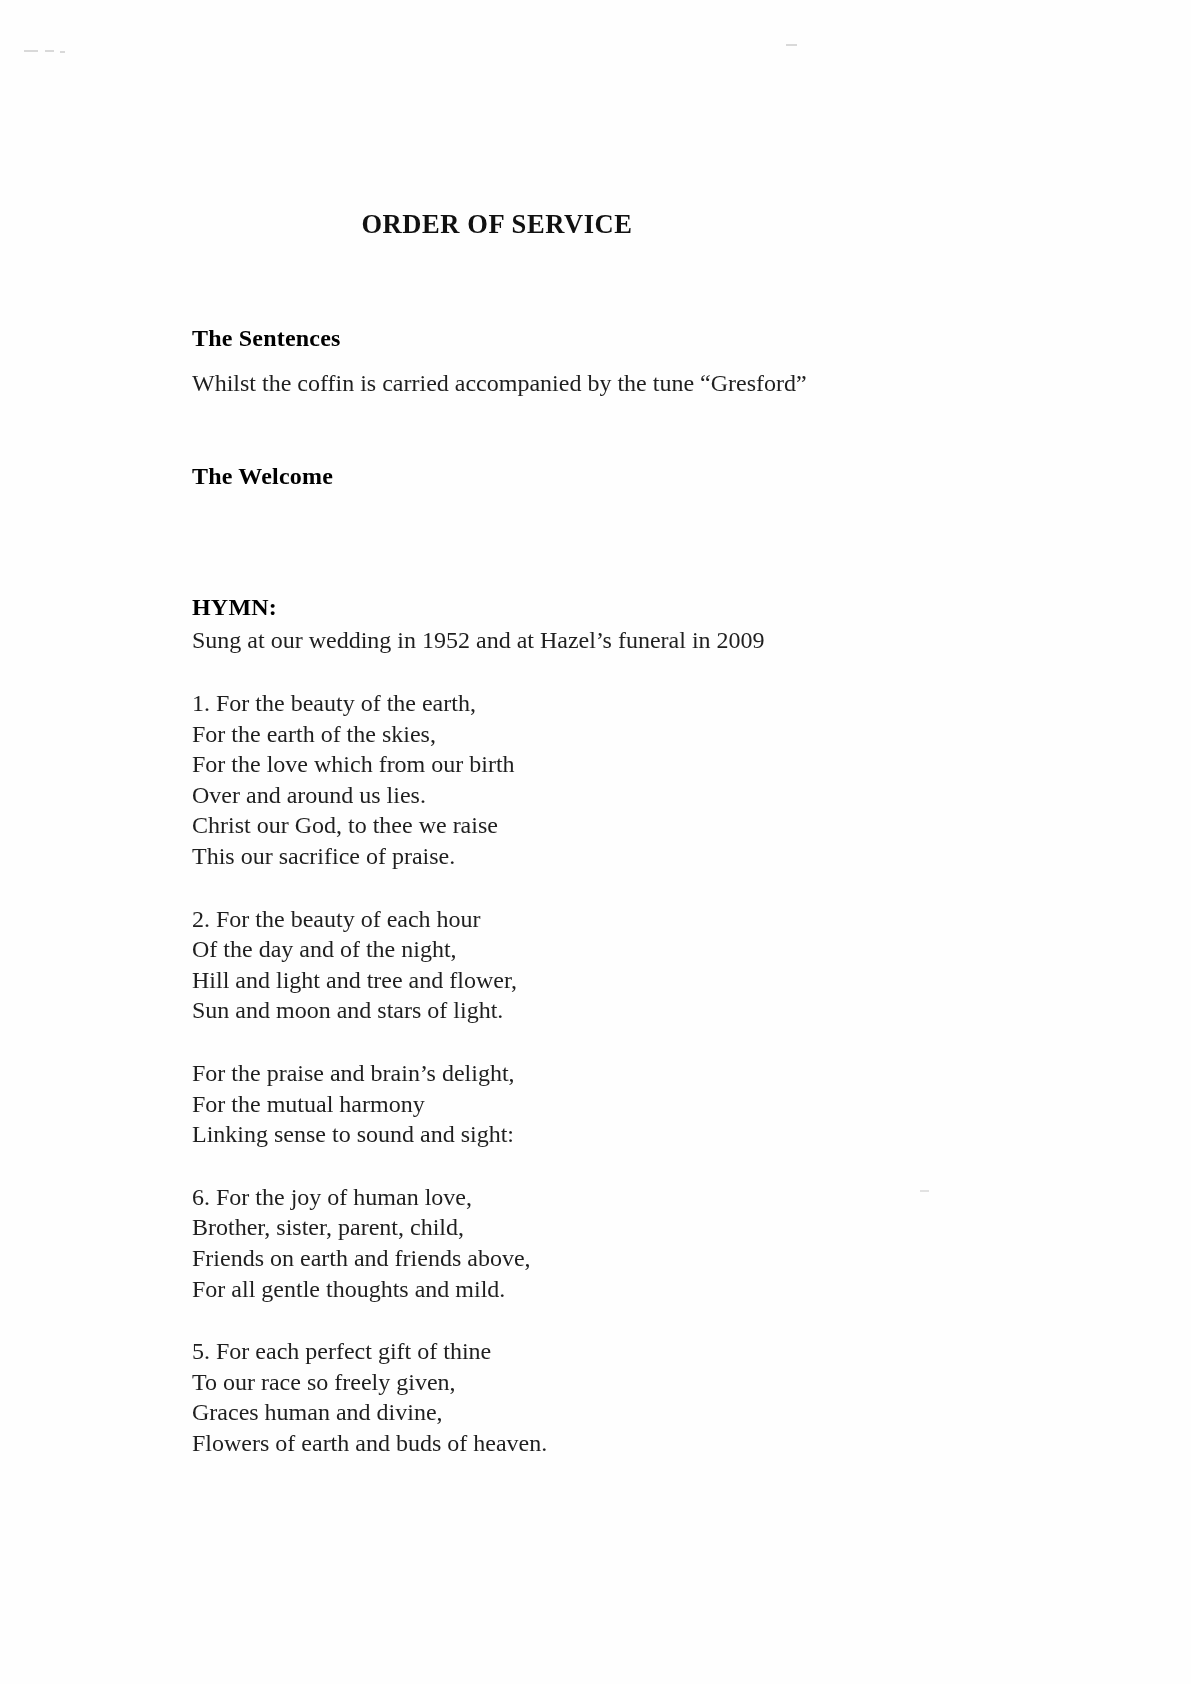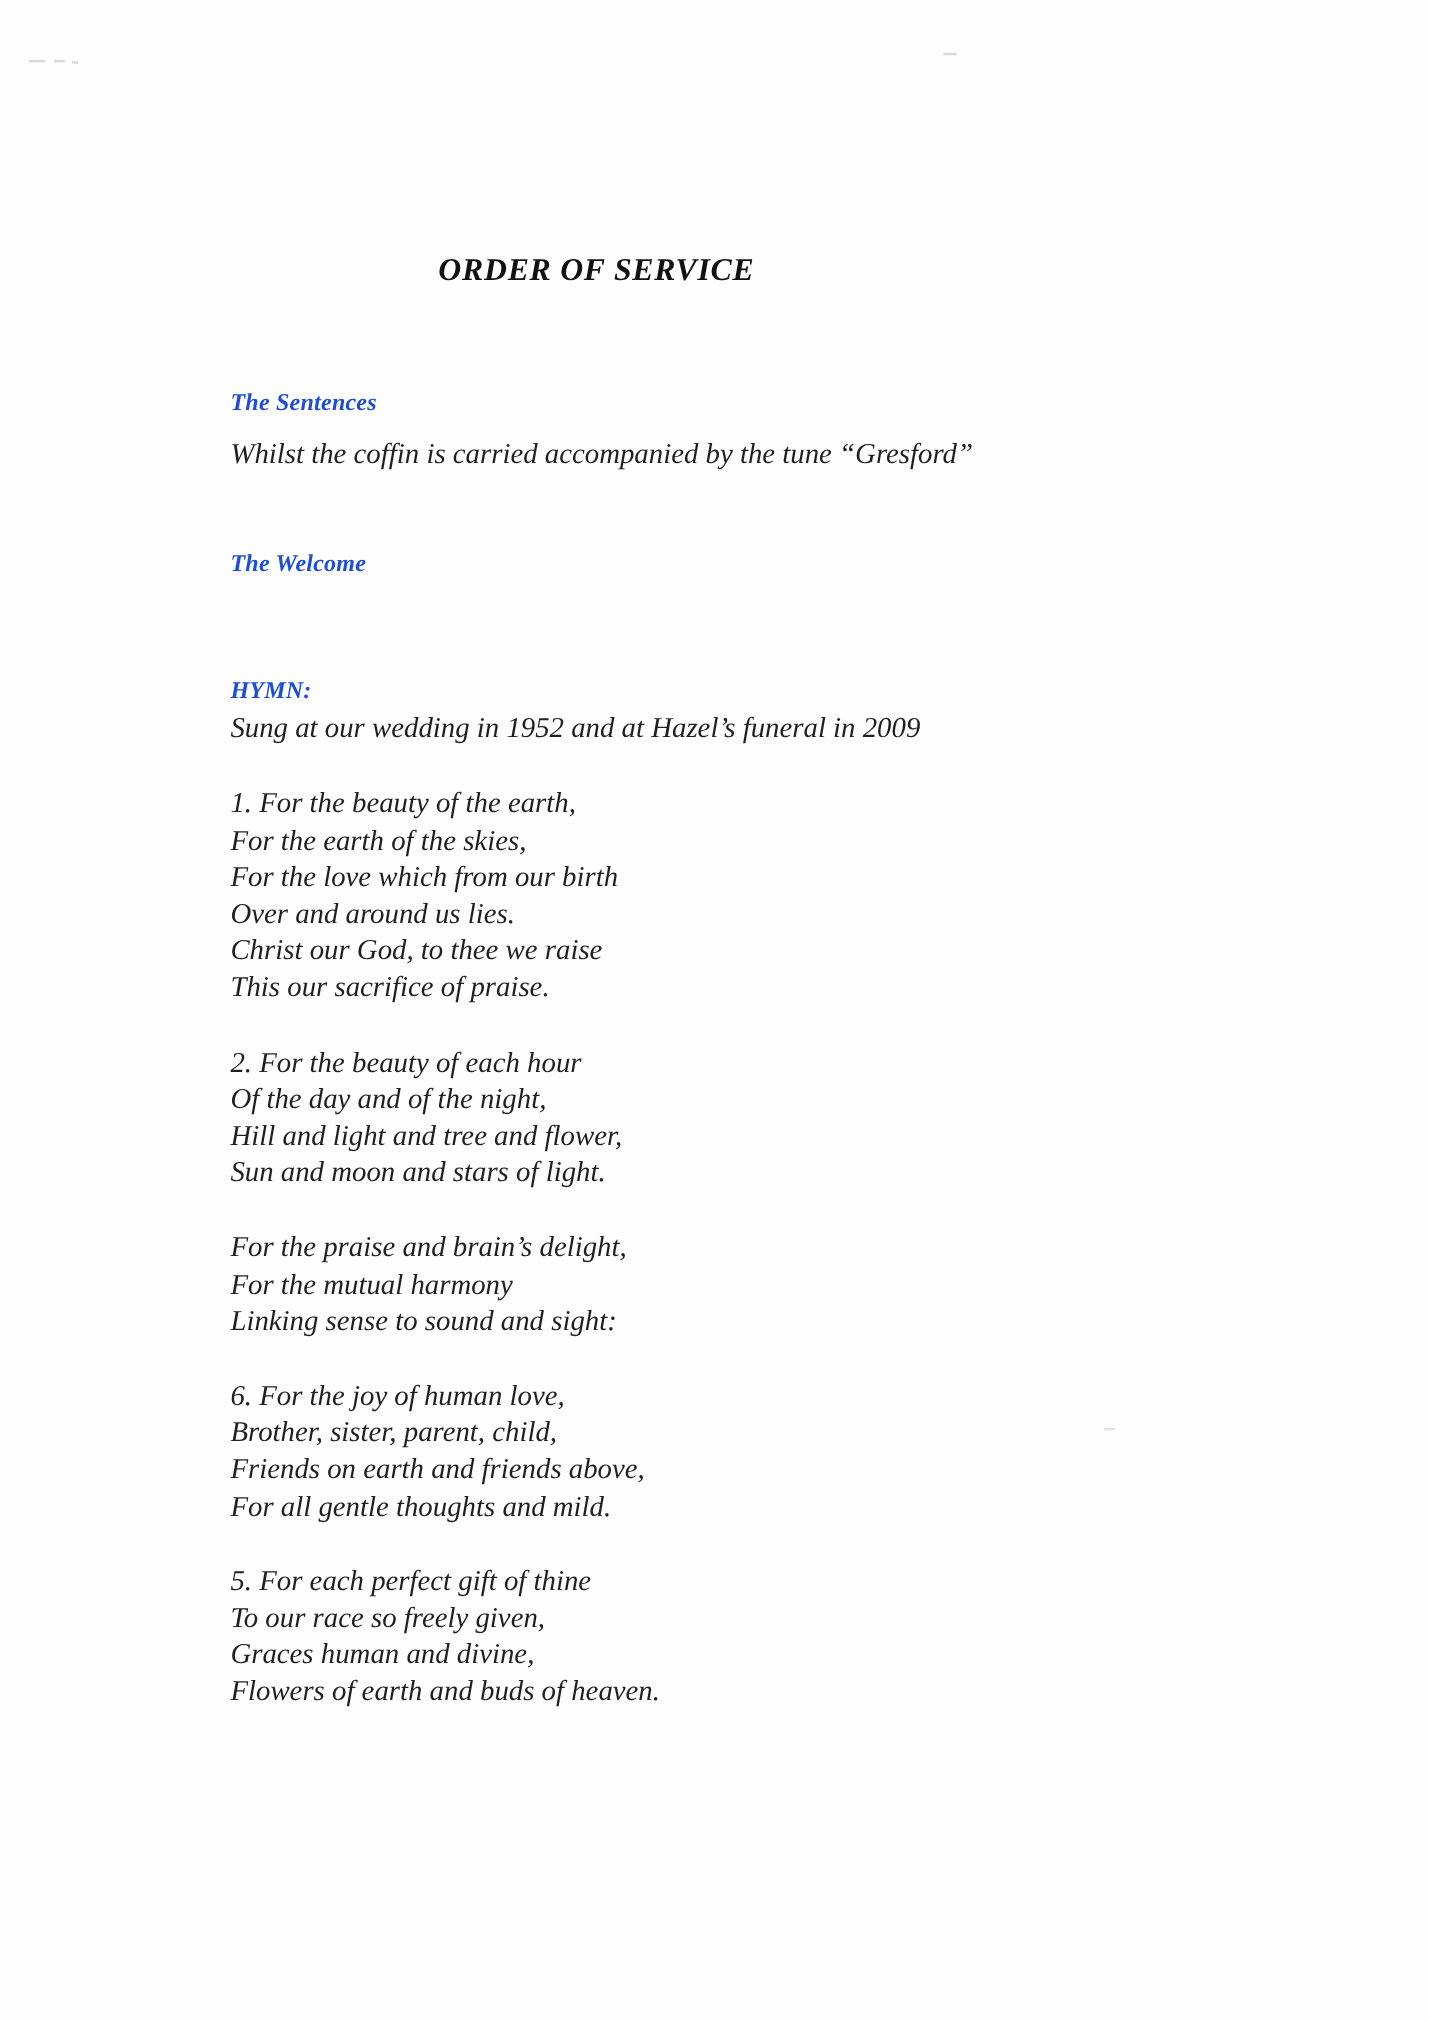--- a/index.html
+++ b/index.html
@@ -10,21 +10,20 @@
   body {
     font-family: "Liberation Serif", "DejaVu Serif", serif;
     color: #1a1a1a;
   }
   .page {
     position: relative;
     width: 1191px;
     height: 1684px;
     background: #fefefe;
     overflow: hidden;
-    font-style: italic;
   }
   
   .scan-artifact {
     position: absolute;
     background: #b9b9b9;
     opacity: .55;
   }
   .artifact-left-a { left: 24px;  top: 50px; width: 14px; height: 2px; }
   .artifact-left-b { left: 45px;  top: 50px; width: 9px;  height: 2px; }
   .artifact-left-c { left: 60px;  top: 51px; width: 5px;  height: 2px; }
@@ -44,40 +43,40 @@
     letter-spacing: .6px;
     text-align: center;
     margin: 0;
     padding-top: 209px;
     width: 610px;
     color: #111;
   }
 
   .section-heading {
     font-weight: bold;
-    font-size: 20px;
+    font-size: 24px;
     margin: 0;
-    color: #1d4ed8;
+    color: #000000;
     letter-spacing: .2px;
   }
 
   .body-line {
     font-size: 24px;
     line-height: 31px;
     margin: 0;
     white-space: pre;
     color: #1f1f1f;
   }
 
   .block-sentences { margin-top: 85px; }
   .block-sentences .body-line { margin-top: 16px; }
 
   .block-welcome { margin-top: 64px; }
 
-  .block-hymn { margin-top: 83px; }
+  .block-hymn { margin-top: 104px; }
   .block-hymn .hymn-note { margin-top: 4px; }
 
   .verse {
     margin-top: 32px;
   }
   .verse .body-line {
     line-height: 30.6px;
   }
 </style>
 </head>

